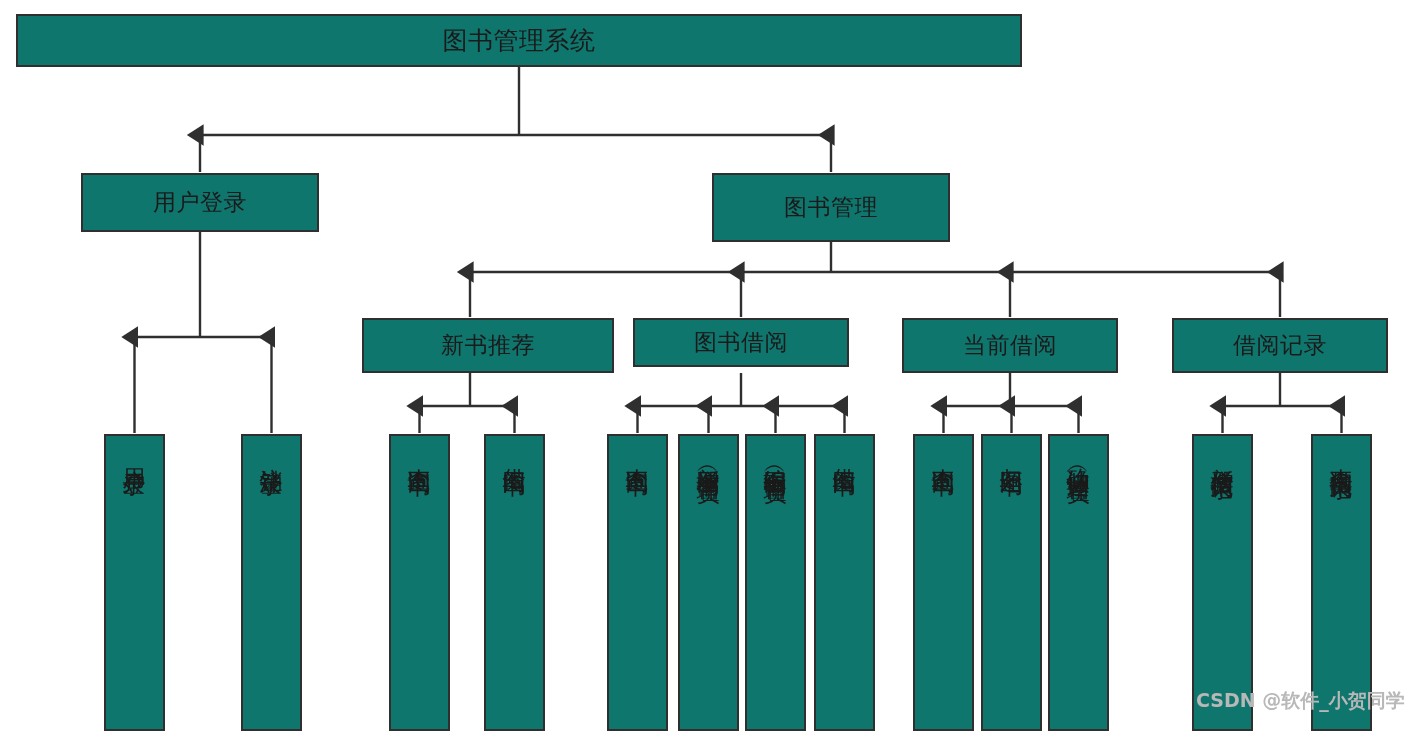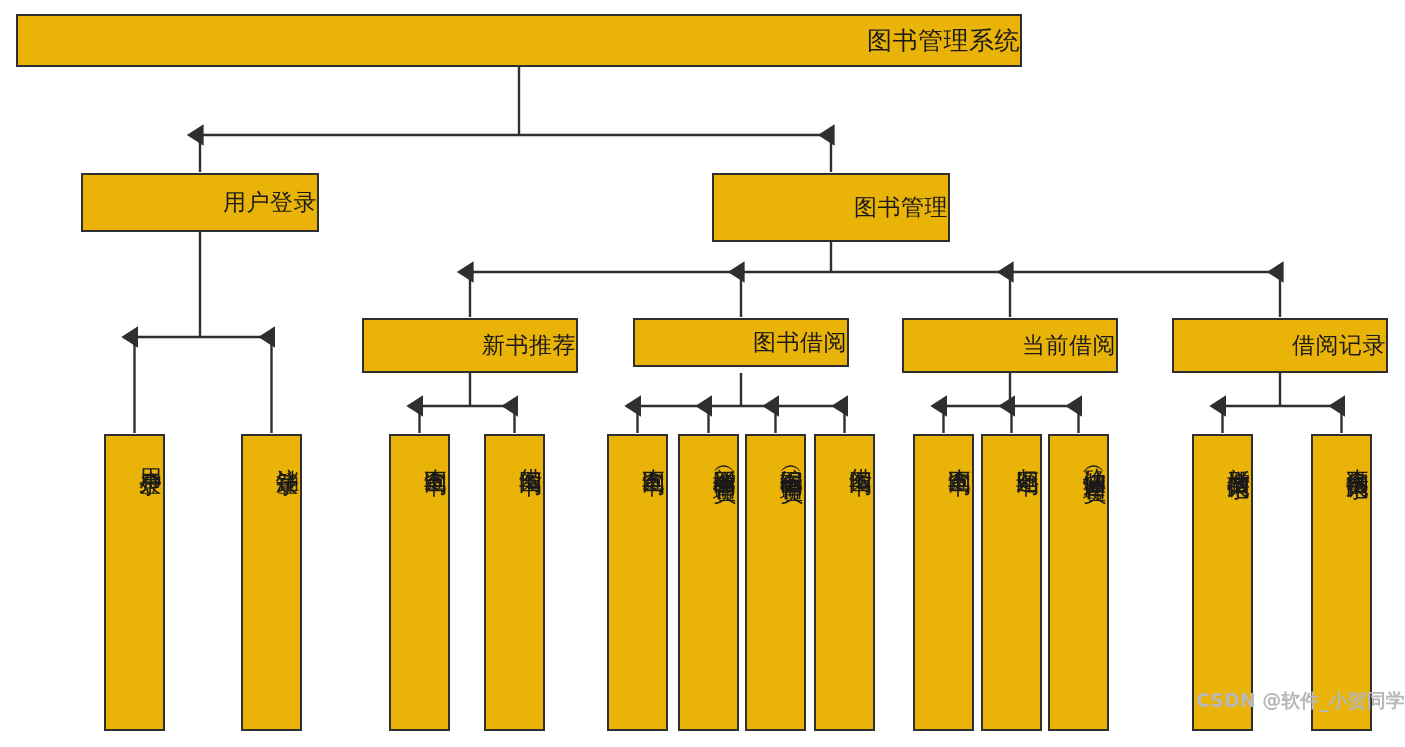--- a/index.html
+++ b/index.html
@@ -22,25 +22,25 @@
     position: absolute;
     left: 0;
     top: 0;
     width: 1405px;
     height: 747px;
     pointer-events: none;
   }
   .node {
     position: absolute;
     box-sizing: border-box;
-    background: #eab308;
+    background: #0f766e;
     border: 2px solid #2f2f2f;
     display: flex;
     align-items: center;
-    justify-content: flex-end;
+    justify-content: center;
     color: #1a1a1a;
     z-index: 2;
   }
   .node .node-label {
     display: block;
     text-align: center;
     line-height: 1.08;
     letter-spacing: 0.5px;
   }
   .node.horizontal .node-label {
@@ -123,21 +123,21 @@
     <span class="node-label">图书管理系统</span>
   </div>
 
   <div class="node horizontal" style="left: 81px; top: 173px; width: 238px; height: 59px;">
     <span class="node-label">用户登录</span>
   </div>
   <div class="node horizontal" style="left: 712px; top: 173px; width: 238px; height: 69px;">
     <span class="node-label">图书管理</span>
   </div>
 
-  <div class="node horizontal" style="left: 362px; top: 318px; width: 216px; height: 55px;">
+  <div class="node horizontal" style="left: 362px; top: 318px; width: 252px; height: 55px;">
     <span class="node-label">新书推荐</span>
   </div>
   <div class="node horizontal" style="left: 633px; top: 318px; width: 216px; height: 49px;">
     <span class="node-label">图书借阅</span>
   </div>
   <div class="node horizontal" style="left: 1172px; top: 318px; width: 216px; height: 55px;">
     <span class="node-label">借阅记录</span>
   </div>
   <div class="node horizontal" style="left: 902px; top: 318px; width: 216px; height: 55px;">
     <span class="node-label">当前借阅</span>

